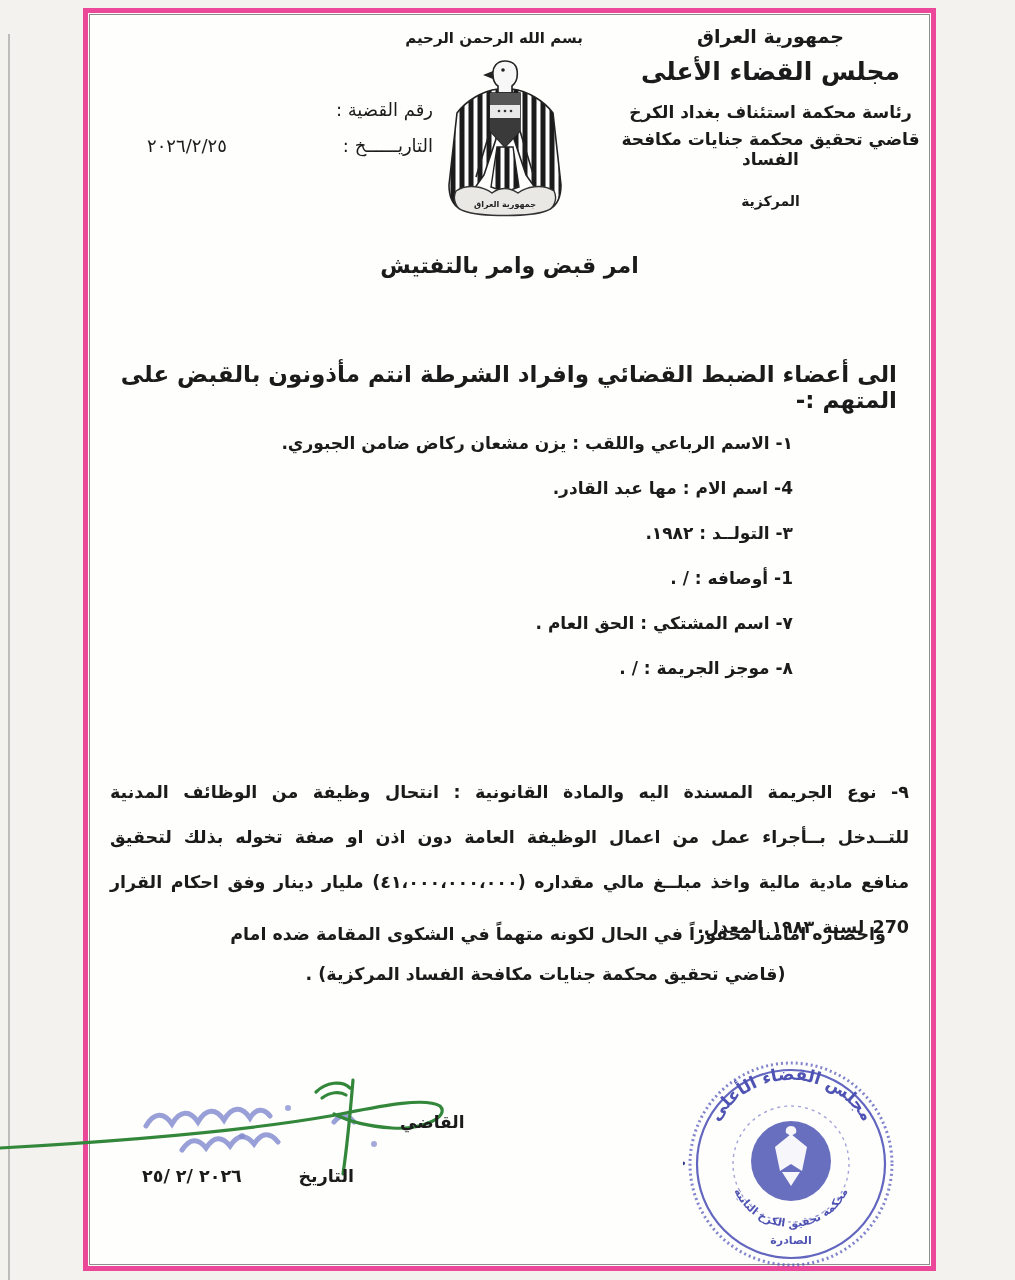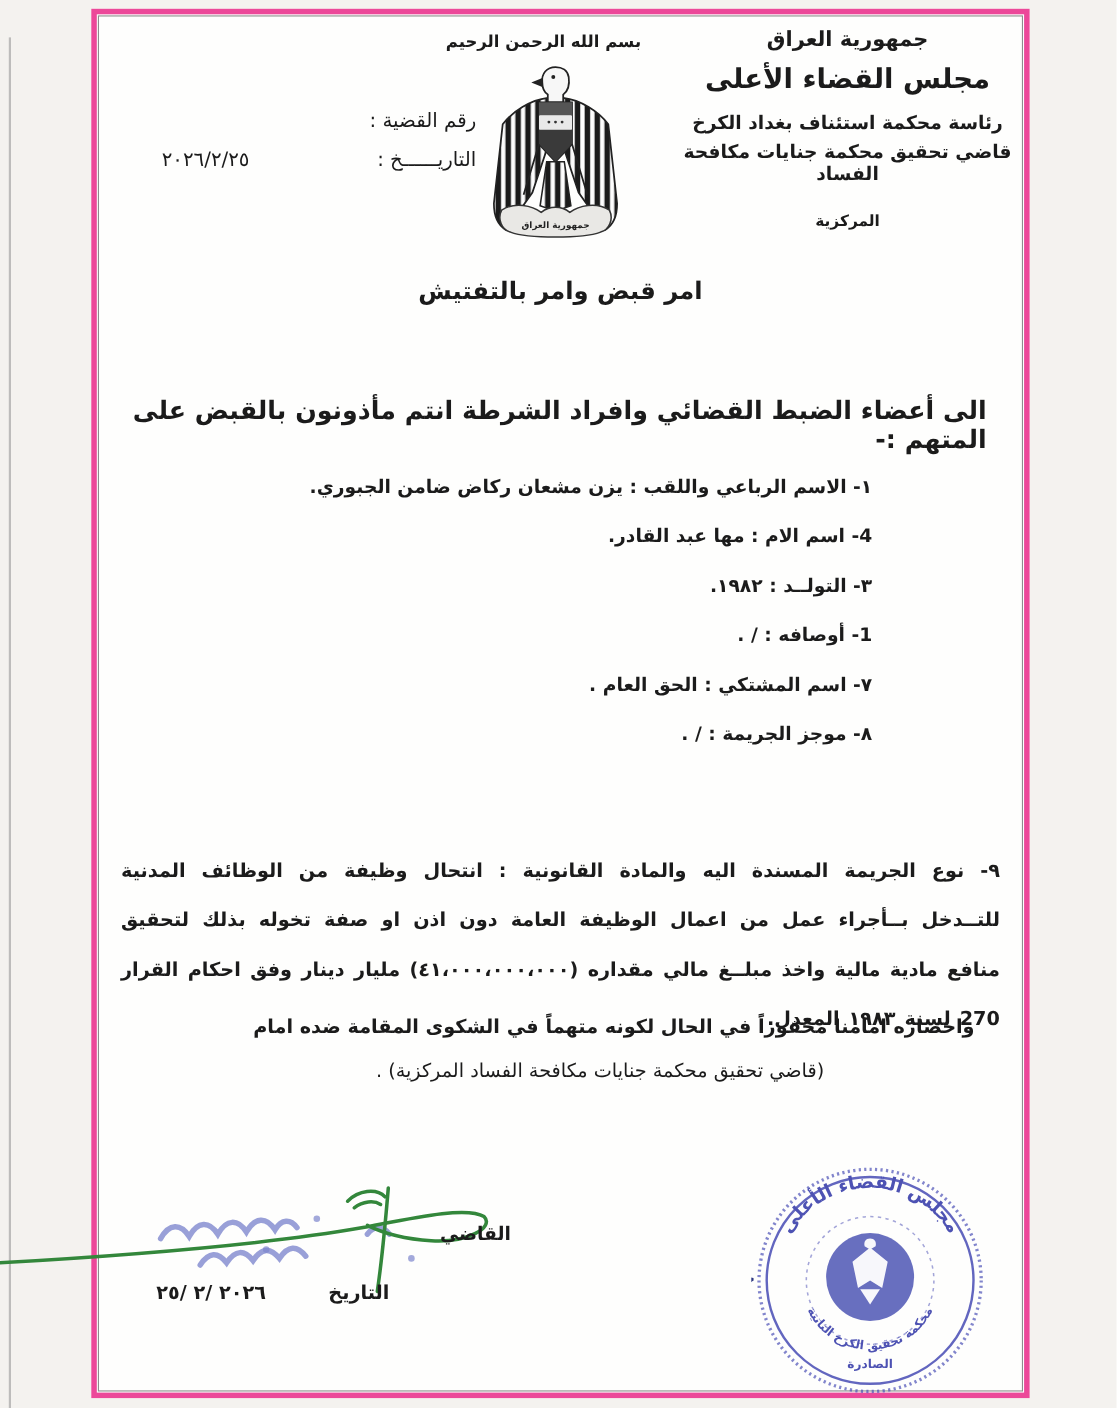--- a/index.html
+++ b/index.html
@@ -59,21 +59,21 @@
     position:absolute; top:757px; right:22px; left:22px;
     font-size:17.5px; font-weight:bold; line-height:45px;
     text-align:justify; word-spacing:2px;
   }
   .closing1 {
     position:absolute; top:911px; right:45px; left:20px;
     text-align:right; font-size:17.5px; font-weight:bold;
   }
   .closing2 {
     position:absolute; top:951px; left:0; width:100%; padding-left:120px; padding-right:48px;
-    text-align:center; font-size:17.5px; font-weight:normal;
+    text-align:center; font-size:17.5px; font-weight:bold;
   }
   .judge-label {
     position:absolute; left:400px; top:1112px;
     font-size:17px; font-weight:bold; z-index:5;
   }
   .sig-green { position:absolute; left:0; top:1076px; width:470px; height:104px; z-index:4; }
   .sig-blue  { position:absolute; left:138px; top:1092px; width:280px; height:80px; z-index:3; }
   .date-bottom {
     position:absolute; left:142px; top:1166px; width:212px;
     display:flex; justify-content:space-between; align-items:baseline;

